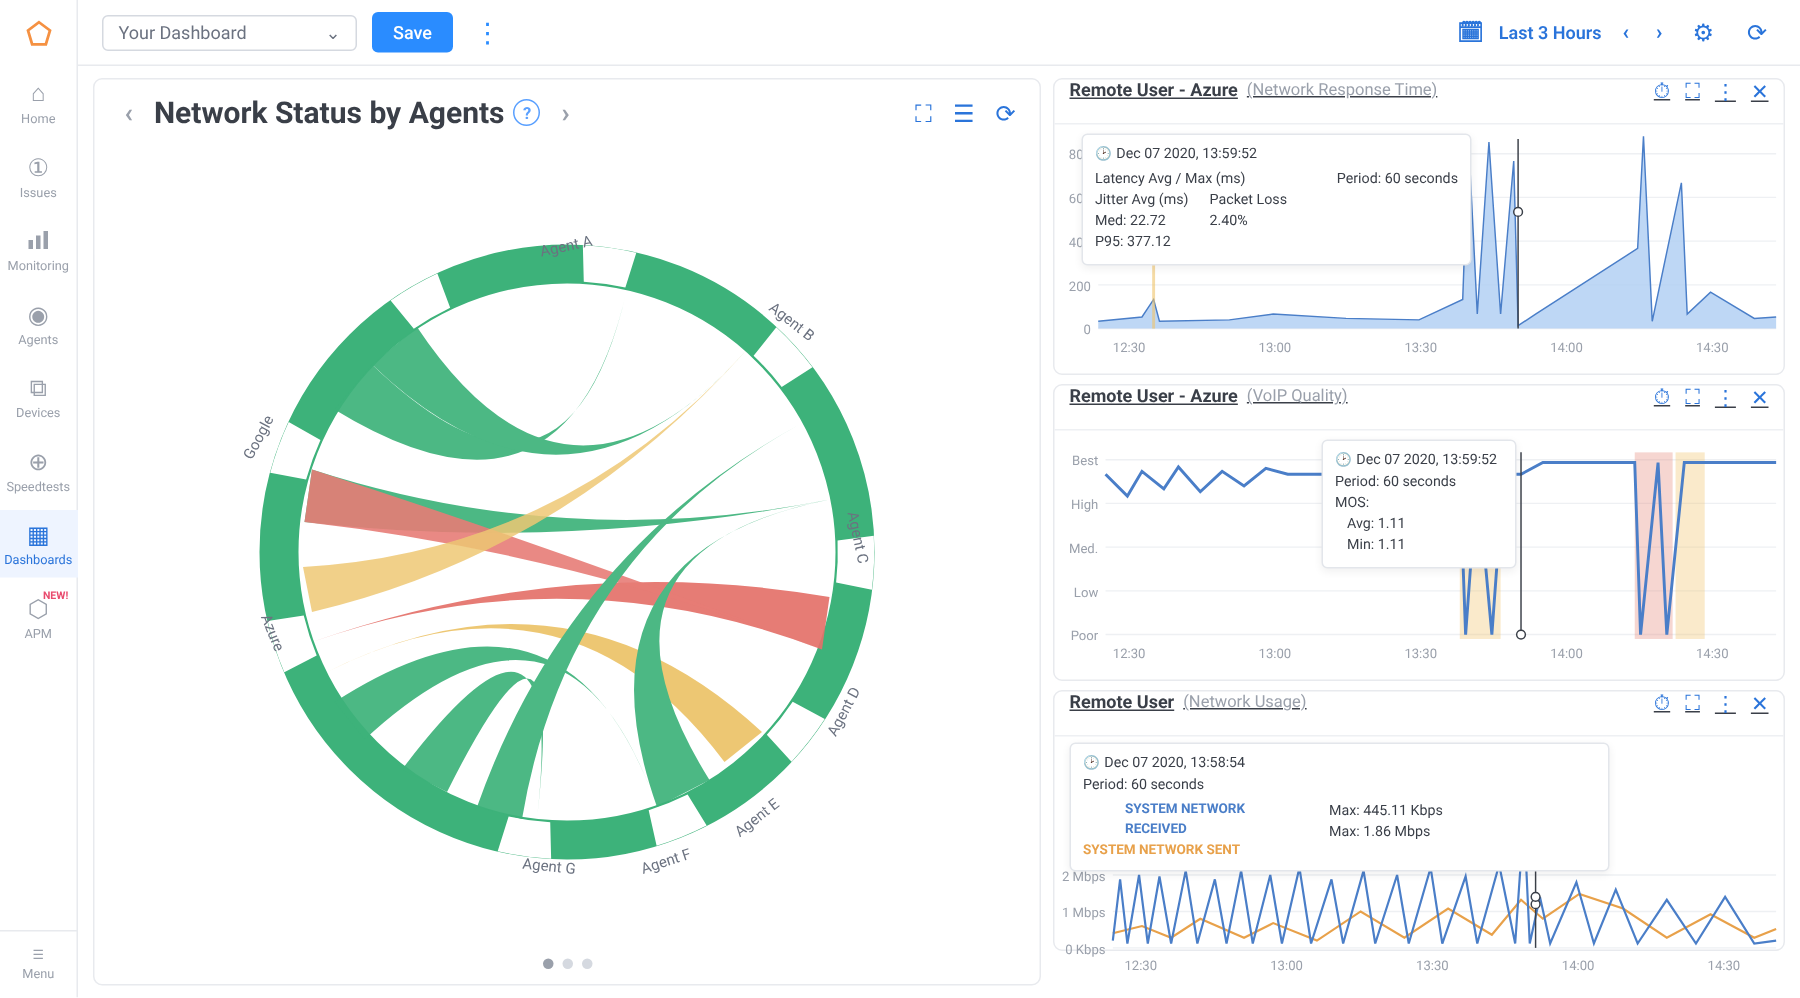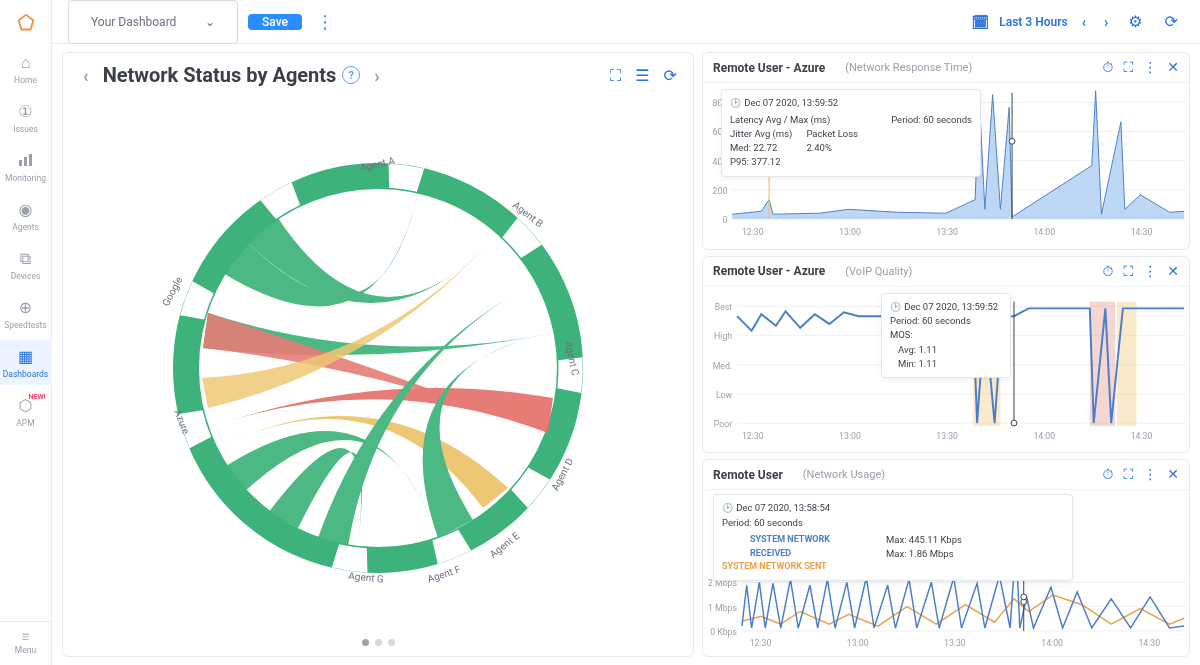--- a/index.html
+++ b/index.html
@@ -12,22 +12,22 @@
 .rail-item { width: 52px; display:flex; flex-direction:column; align-items:center; gap:3px; padding:6px 0; font-size:8.5px; color:#9aa0ab; cursor:pointer; position:relative;}
 .rail-item.active { background:#eef4ff; color:#2a74da; }
 .rail-item .i { width:20px; height:20px; display:flex; align-items:center; justify-content:center; font-size:16px; }
 .rail-item .tag { position:absolute; top:4px; right:6px; font-size:7px; font-weight:700; color:#e94b6e; }
 .rail-spacer { flex:1; }
 .rail-menu { width:52px; display:flex; flex-direction:column; align-items:center; gap:3px; padding:10px 0; font-size:8.5px; color:#9aa0ab; cursor:pointer; border-top:1px solid #e8eaee;}
 
 
 .main { flex:1; display:flex; flex-direction:column; }
 .topbar { height:44px; border-bottom:1px solid #e8eaee; display:flex; align-items:center; padding:0 16px; gap:10px; }
-.sel { width:170px; height:44px; border:1px solid #d5d9e0; border-radius:4px; font-size:12px; color:#6b7280; display:flex; align-items:center; justify-content:space-between; padding:0 22px; }
-.btn-save { height:16px; padding:0 14px; background:#2a8cff; color:#fff; border:none; border-radius:4px; font-size:12px; font-weight:500; cursor:pointer; }
+.sel { width:170px; height:24px; border:1px solid #d5d9e0; border-radius:4px; font-size:12px; color:#6b7280; display:flex; align-items:center; justify-content:space-between; padding:0 10px; }
+.btn-save { height:27px; padding:0 14px; background:#2a8cff; color:#fff; border:none; border-radius:4px; font-size:12px; font-weight:500; cursor:pointer; }
 .dots-v { color:#2a8cff; font-size:18px; padding:0 4px; cursor:pointer; }
 .top-spacer { flex:1; }
 .time-range { font-size:12px; font-weight:600; color:#2a74da; display:flex; align-items:center; gap:10px; }
 .time-range .cal { font-size:14px; }
 .chev { font-size:14px; font-weight:700; color:#2a74da; padding:0 4px; cursor:pointer;}
 .gear, .refresh { color:#2a74da; font-size:16px; padding:0 6px; cursor:pointer; }
 
 
 .content { flex:1; display:flex; overflow:hidden; }
 
@@ -41,21 +41,21 @@
 .head-controls span { cursor:pointer; }
 .chord-wrap { flex:1; display:flex; align-items:center; justify-content:center; }
 .chord-wrap svg text { font-size:10px; fill:#6b7280; }
 .dots-pager { display:flex; gap:6px; justify-content:center; padding-bottom:10px;}
 .dots-pager .d { width:7px; height:7px; border-radius:50%; background:#d5d9e0; }
 .dots-pager .d.on { background:#9aa0ab; }
 
 
 .rightcol { width:502px; display:flex; flex-direction:column; gap:6px; padding:8px 10px 8px 4px; }
 .card { border:1px solid #e8eaee; border-radius:6px; display:flex; flex-direction:column; position:relative; background:#fff; }
-.card-head { height:30px; display:flex; align-items:center; padding:0 10px; gap:20px; border-bottom:1px solid #eef0f3; }
+.card-head { height:30px; display:flex; padding:0 10px; gap:6px; border-bottom:1px solid #eef0f3;text-decoration:underline; }
 .card-title { font-size:12px; font-weight:700; color:#3a3f48; }
 .card-sub { font-size:11px; color:#9aa0ab; }
 .card-actions { margin-left:auto; display:flex; gap:10px; color:#2a74da; font-size:14px; }
 .card-actions span { cursor:pointer; }
 .chartbox { flex:1; position:relative; }
 .chartbox svg { position:absolute; inset:0; }
 .axis-lbl { font-size:9px; fill:#9aa0ab; }
 .grid line { stroke:#eef0f3; }
 .tip { position:absolute; background:#fff; border:1px solid #e3e6eb; border-radius:4px; padding:6px 8px; font-size:9.5px; line-height:1.5; color:#3a3f48; z-index:5; box-shadow:0 2px 6px rgba(0,0,0,.06);}
 .tip b { font-weight:400; }
@@ -315,21 +315,21 @@
             <div class="tip" style="left:178px; top:6px; width:130px;">
               <div><span class="clock">🕑</span><b>Dec 07 2020, 13:59:52</b></div>
               <div><b>Period:</b> <span>60 seconds</span></div>
               <div><b>MOS:</b></div>
               <div style="padding-left:8px"><b>Avg:</b> <span>1.11</span></div>
               <div style="padding-left:8px"><b>Min:</b> <span>1.11</span></div>
             </div>
           </div>
         </div>
 
-        <div class="card" style="height:198px">
+        <div class="card" style="height:174px">
           <div class="card-head">
             <span class="card-title">Remote User</span>
             <span class="card-sub">(Network Usage)</span>
             <div class="card-actions">
               <span>⏱</span>
               <span>⛶</span>
               <span>⋮</span>
               <span>✕</span>
             </div>
           </div>

